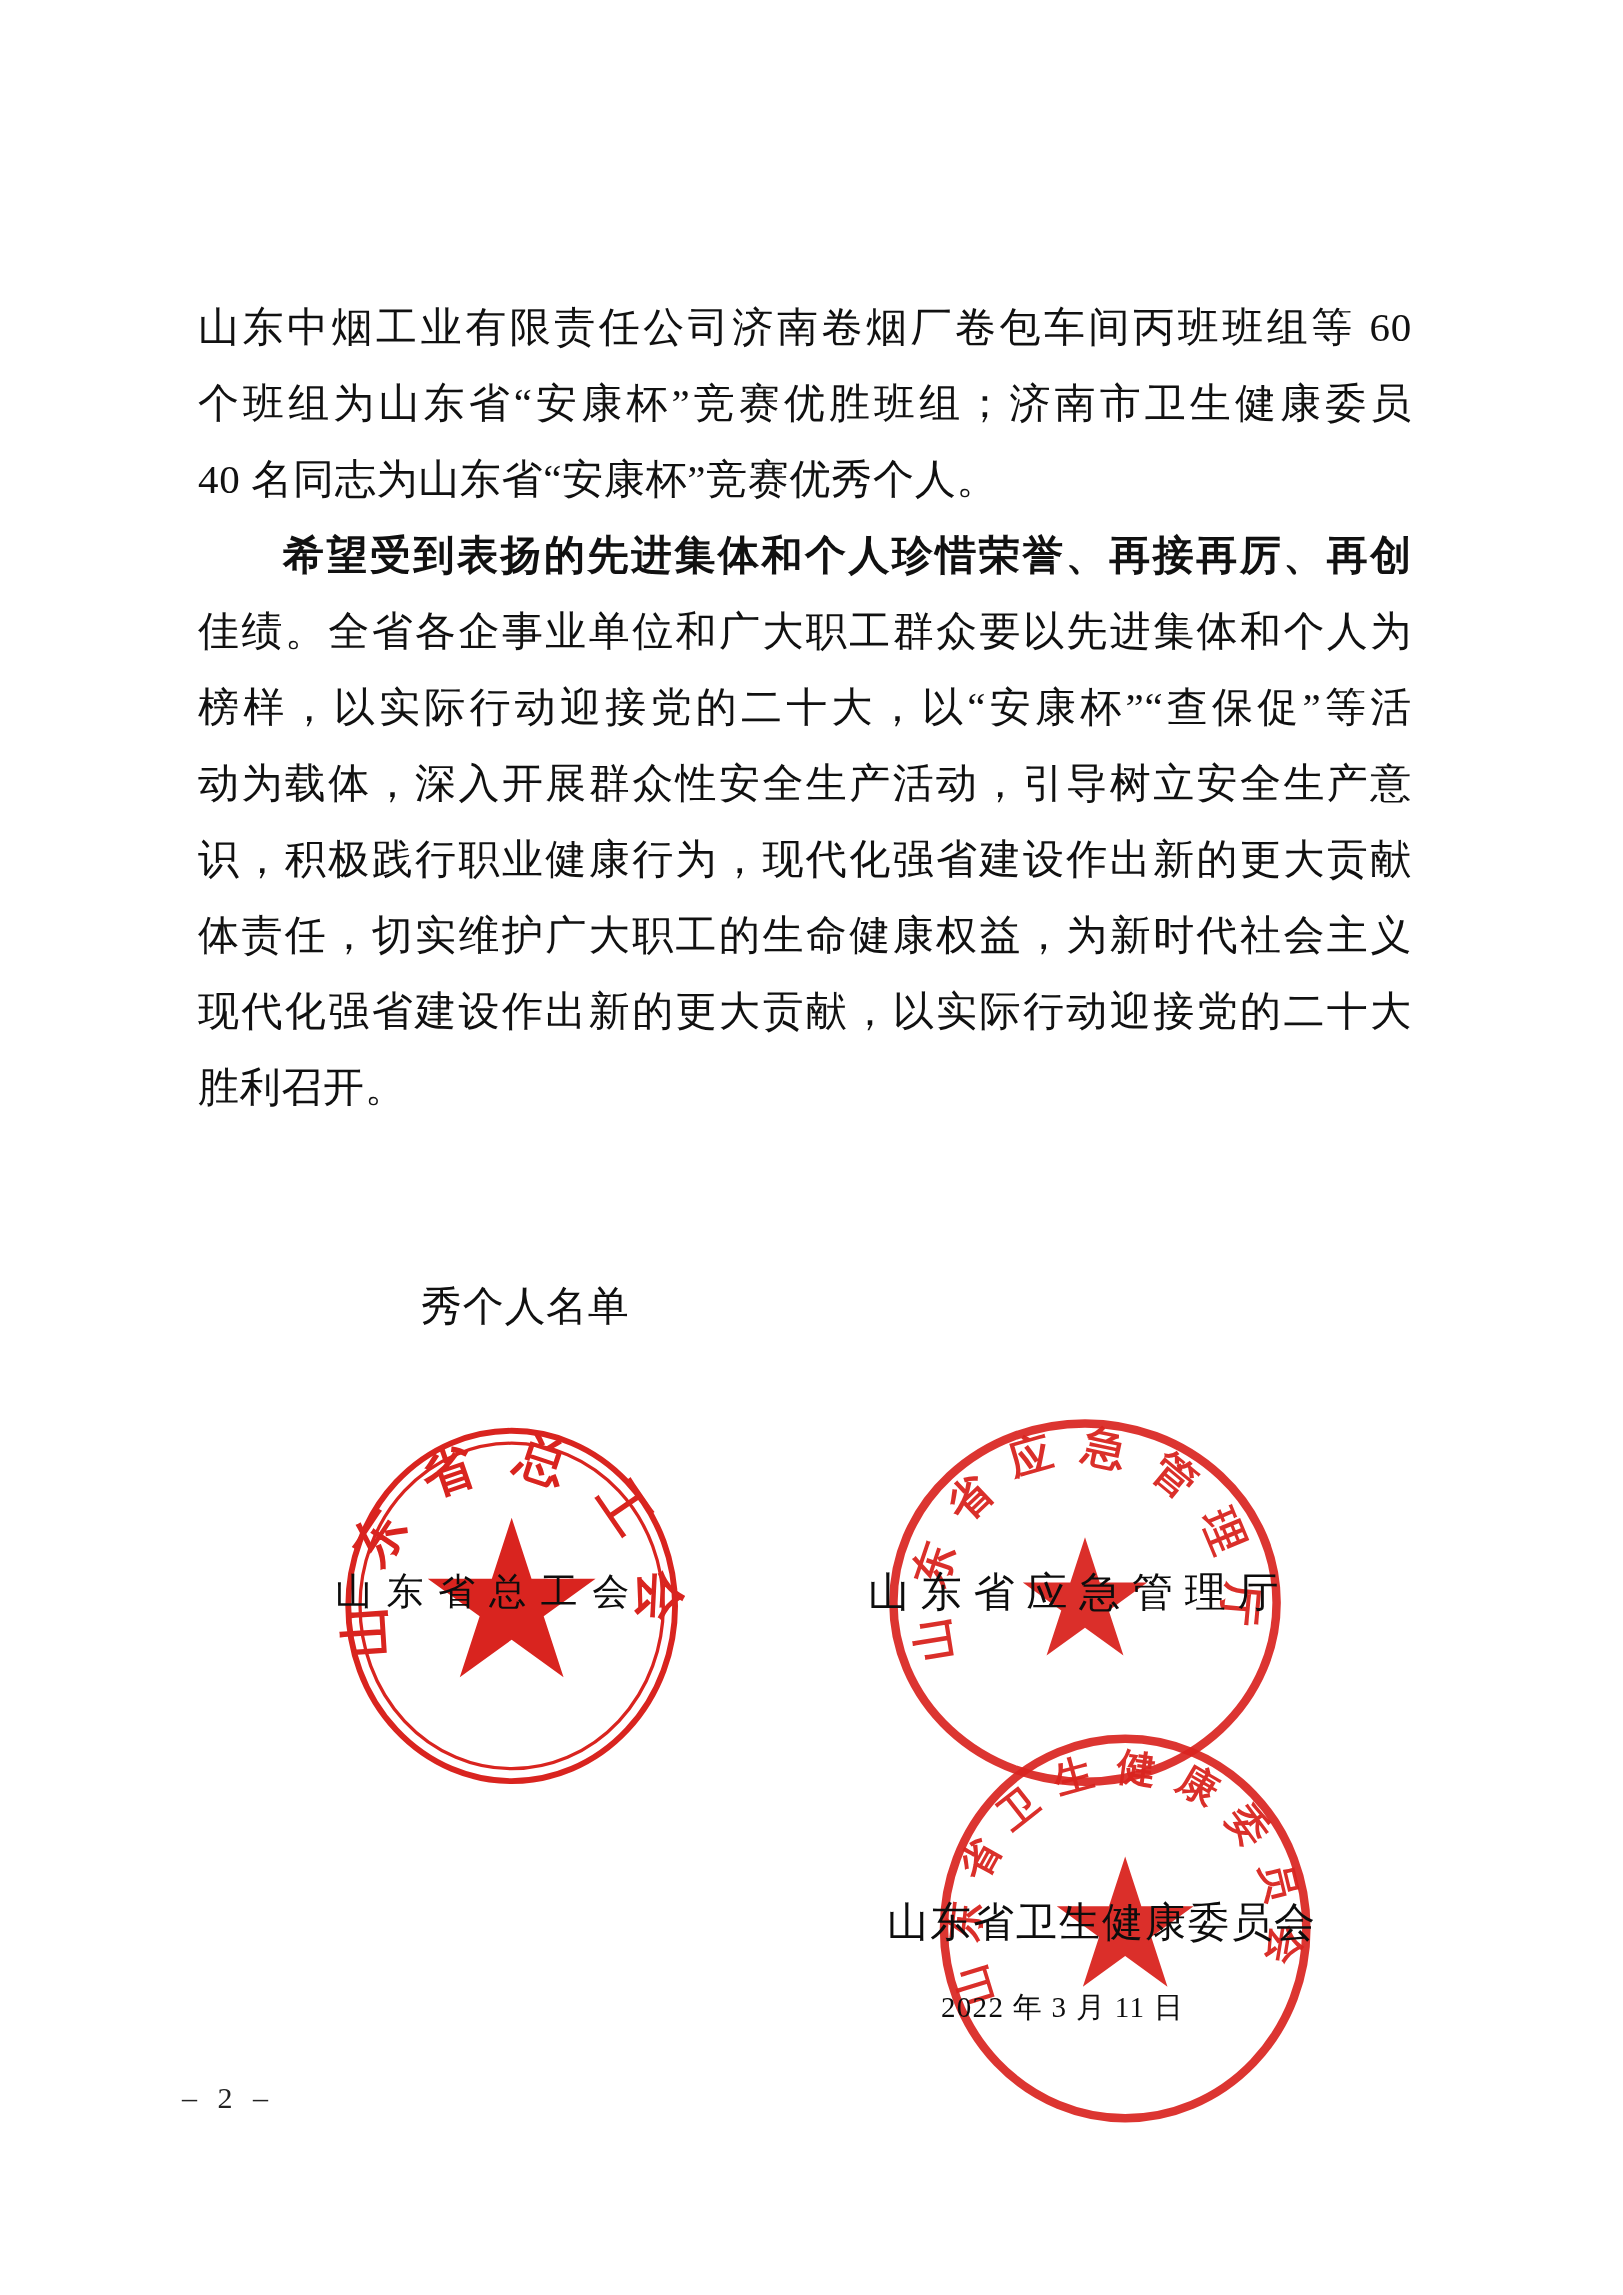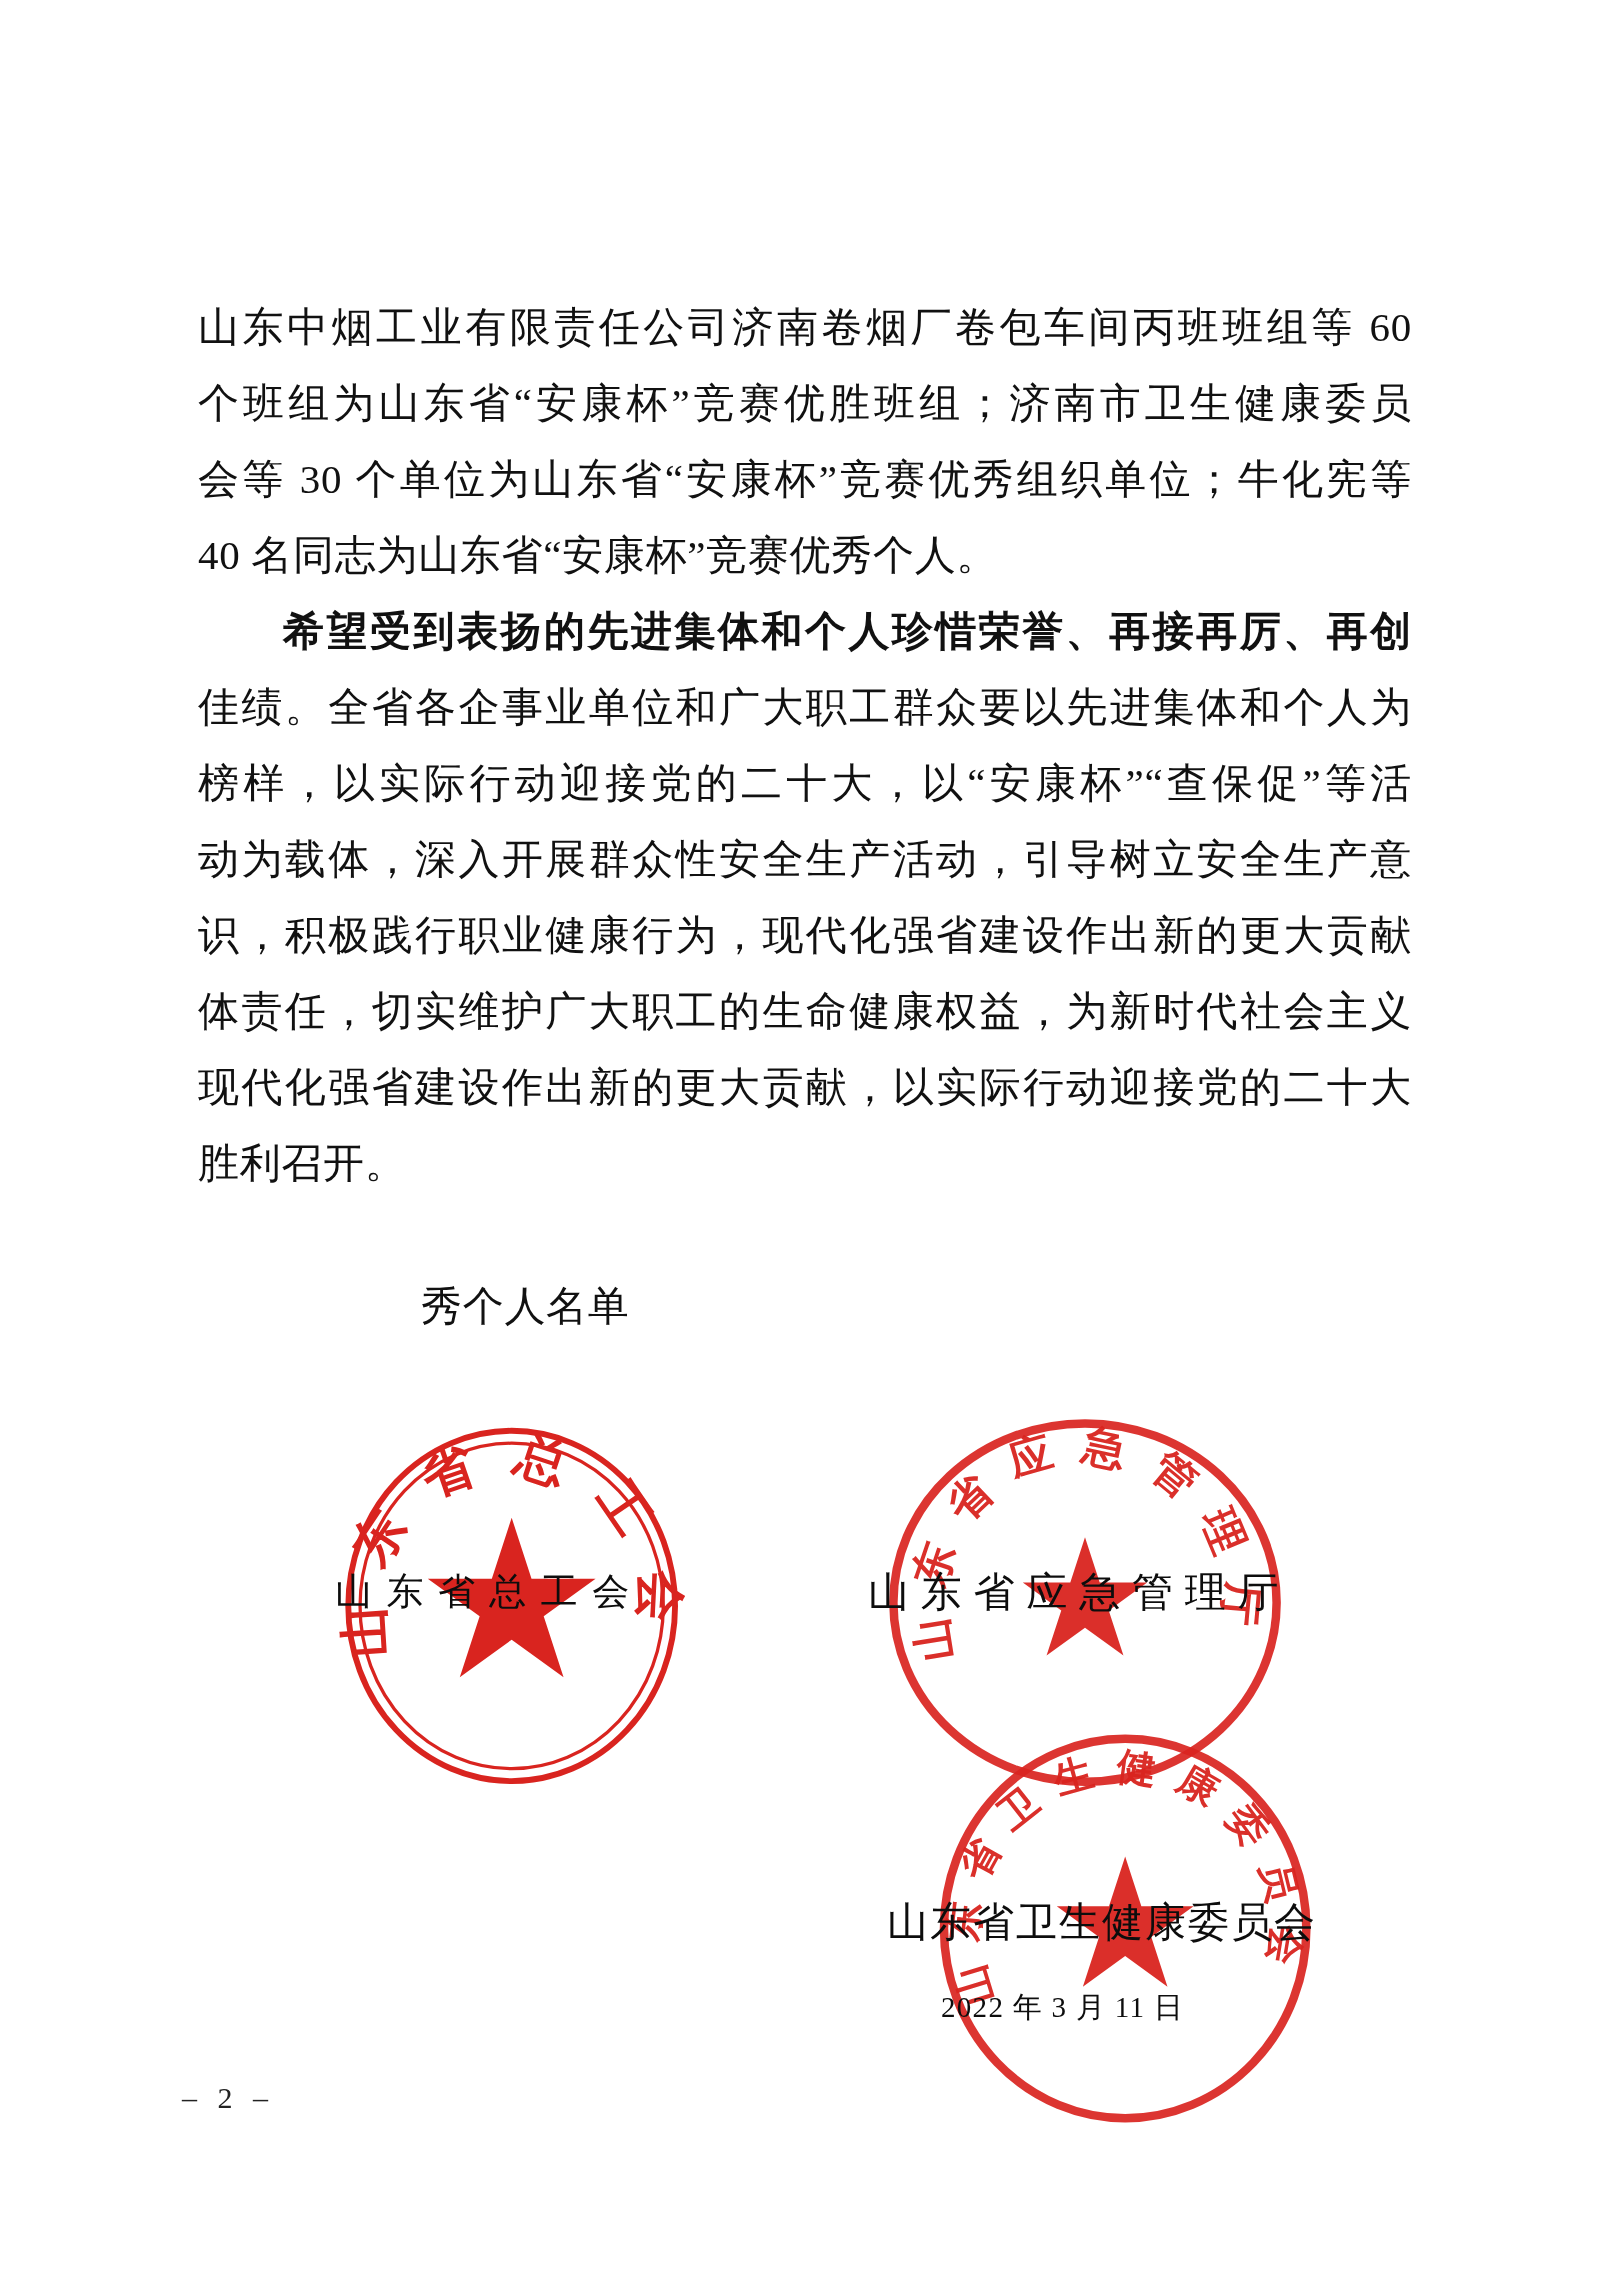--- a/index.html
+++ b/index.html
@@ -76,21 +76,20 @@
   }
 </style>
 </head>
 <body>
 
 <div id="page">
 
   <div class="textblock">
     <div class="line j">山东中烟工业有限责任公司济南卷烟厂卷包车间丙班班组等 60</div>
     <div class="line j">个班组为山东省“安康杯”竞赛优胜班组；济南市卫生健康委员</div>
-    <div class="line j">会等 30 个单位为山东省“安康杯”竞赛优秀组织单位；牛化宪等</div>
     <div class="line">40 名同志为山东省“安康杯”竞赛优秀个人。</div>
     <div class="line j indent">希望受到表扬的先进集体和个人珍惜荣誉、再接再厉、再创</div>
     <div class="line j">佳绩。全省各企事业单位和广大职工群众要以先进集体和个人为</div>
     <div class="line j">榜样，以实际行动迎接党的二十大，以“安康杯”“查保促”等活</div>
     <div class="line j">动为载体，深入开展群众性安全生产活动，引导树立安全生产意</div>
     <div class="line j">识，积极践行职业健康行为，现代化强省建设作出新的更大贡献</div>
     <div class="line j">体责任，切实维护广大职工的生命健康权益，为新时代社会主义</div>
     <div class="line j">现代化强省建设作出新的更大贡献，以实际行动迎接党的二十大</div>
     <div class="line">胜利召开。</div>
   </div>

